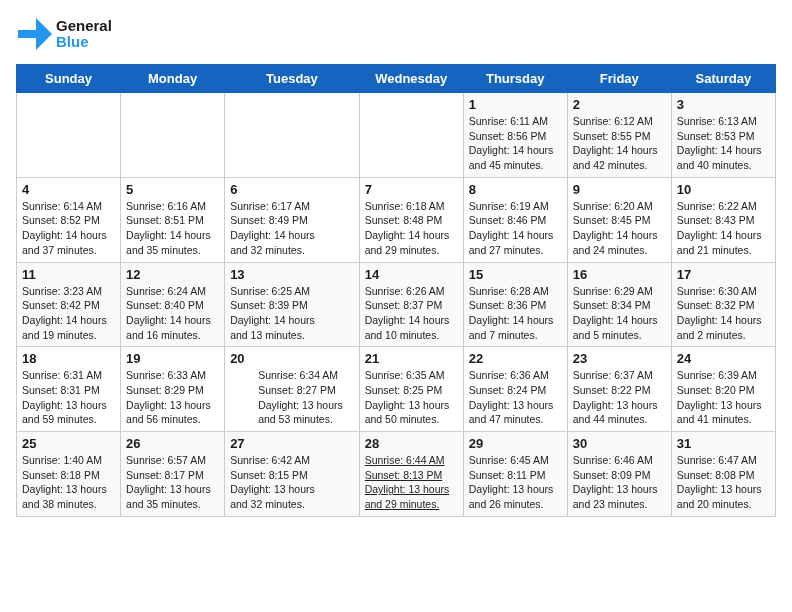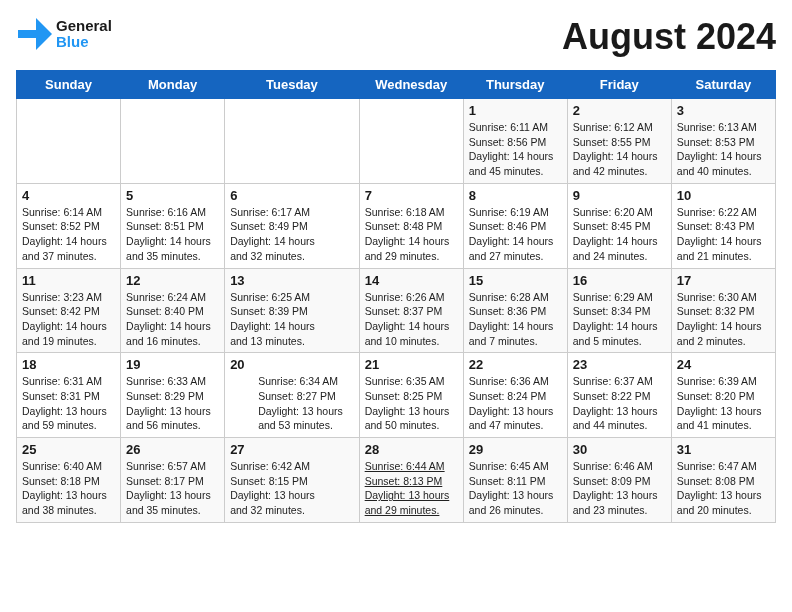--- a/index.html
+++ b/index.html
@@ -8,20 +8,21 @@
       background: #fff;
       width: 792px;
       min-height: 612px;
       padding: 16px;
     }
     .header-area {
       display: flex;
       justify-content: space-between;
       align-items: flex-start;
       margin-bottom: 12px;
+      flex-direction: column;
     }
     .logo {
       display: flex;
       align-items: center;
       gap: 4px;
     }
     .title-area {
       text-align: right;
     }
     .main-title {
@@ -81,21 +82,20 @@
   <div class="logo">
       <svg width="36" height="36" viewBox="0 0 36 36">
         <polygon points="20,2 36,18 20,34 20,22 2,22 2,14 20,14" fill="#2196F3"></polygon>
       </svg>
       <div style="display: flex; flex-direction: column; line-height: 1.1;">
         <span style="font-size: 15px; font-weight: bold; color: rgb(26, 26, 26);">General</span>
         <span style="font-size: 15px; font-weight: bold; color: rgb(33, 150, 243);">Blue</span>
       </div>
     </div>
   <div class="title-area">
-    <div class="main-title">August 2024</div>
   </div>
 </div>
 
 <table>
   <thead>
     <tr>
     <th>Sunday</th>
         <th>Monday</th>
         <th>Tuesday</th>
         <th>Wednesday</th>
@@ -281,21 +281,21 @@
           <span class="day-number">24</span>
           <div class="day-info" style="white-space: pre-line;">Sunrise: 6:39 AM
 Sunset: 8:20 PM
 Daylight: 13 hours
 and 41 minutes.</div>
         </td>
       </tr>
       <tr>
         <td>
           <span class="day-number">25</span>
-          <div class="day-info" style="white-space: pre-line;">Sunrise: 6:40 AM
+          <div class="day-info" style="white-space: pre-line;">Sunrise: 1:40 AM
 Sunset: 8:18 PM
 Daylight: 13 hours
 and 38 minutes.</div>
         </td>
         <td>
           <span class="day-number">26</span>
           <div class="day-info" style="white-space: pre-line;">Sunrise: 6:57 AM
 Sunset: 8:17 PM
 Daylight: 13 hours
 and 35 minutes.</div>

